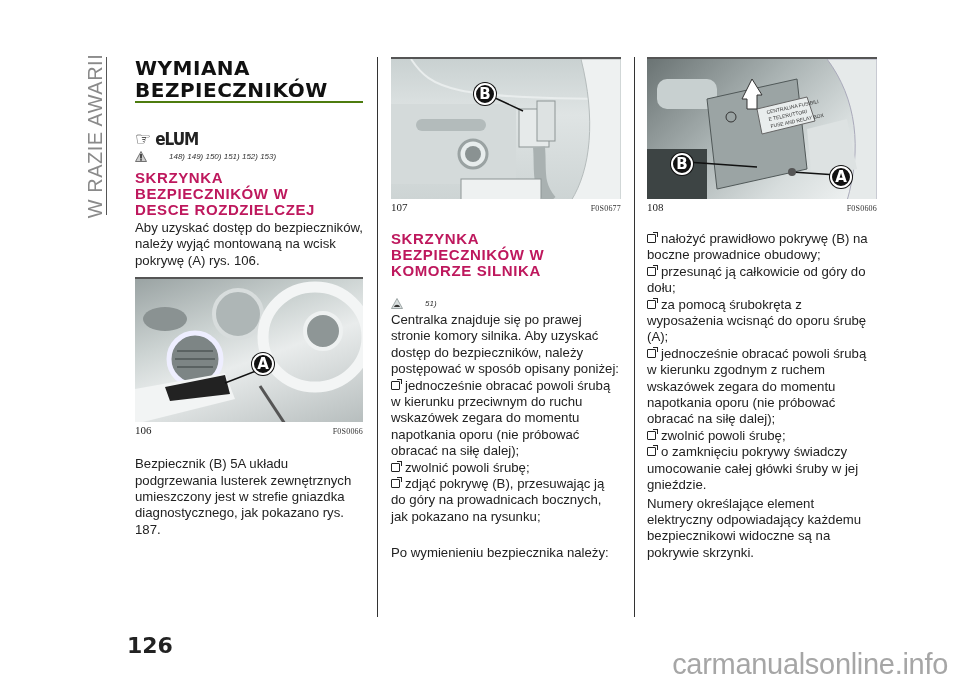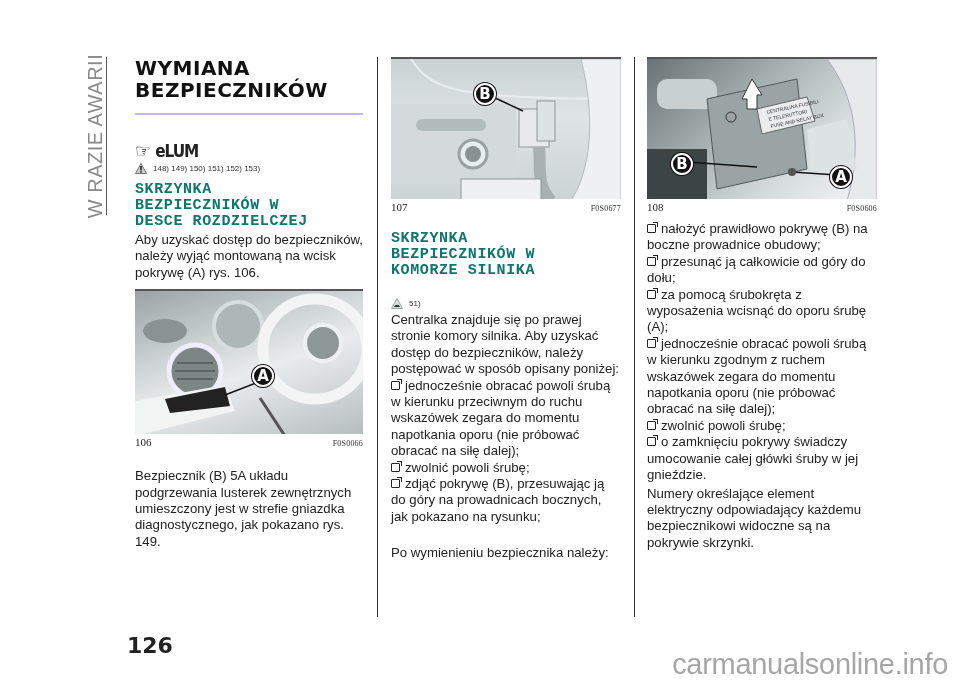--- a/index.html
+++ b/index.html
@@ -24,43 +24,43 @@
 
     .vline { position: absolute; top: 57px; width: 1px; background: #333; height: 560px; }
     .vline.l1 { left: 377px; }
     .vline.l2 { left: 634px; }
 
     .h1 {
       font-family: "DejaVu Sans", sans-serif; font-weight: 900;
       font-size: 20px; line-height: 22px; letter-spacing: 0.5px;
       color: #111; text-transform: uppercase;
     }
-    .h1-wrap { border-bottom: 2px solid #c4b5fd; padding-bottom: 12px; width: 228px; }
+    .h1-wrap { border-bottom: 2px solid #4d7c0f; padding-bottom: 0; width: 228px; }
     .h2 {
-      font-family: Liberation Mono, monospace; font-weight: 900;
+      font-family: Liberation Sans, sans-serif; font-weight: 900;
       font-size: 15px; line-height: 16px; letter-spacing: 0.6px;
-      color: #0f766e; text-transform: uppercase;
+      color: #be185d; text-transform: uppercase;
     }
 
     .p { font-size: 13.2px; line-height: 16.4px; color: #222; }
     .p + .p { margin-top: 1px; }
     .bullet { font-size: 13.2px; line-height: 16.4px; color: #222; }
     .bullet .box {
       display: inline-block; width: 9px; height: 9px; border: 1.6px solid #222;
       border-radius: 1px; margin-right: 5px; vertical-align: 0px; position: relative;
     }
     .bullet .box::after {
       content: ""; position: absolute; right: -3px; top: -3px; width: 4px; height: 4px;
       border-top: 1.6px solid #222; border-right: 1.6px solid #222;
     }
 
     .icons-row { margin-top: 26px; height: 20px; display: flex; align-items: center; gap: 4px; }
     .hand-icon { font-size: 18px; color: #222; }
     .luft { font-family: "DejaVu Sans Condensed", "DejaVu Sans", sans-serif; font-size: 17px; font-weight: bold; letter-spacing: -1px; color:#222; }
-    .warn-row { display: flex; align-items: center; gap: 6px; margin-top: 2px; font-size: 8px; color: #333; }
+    .warn-row { display: flex; align-items: center; gap: 22px; margin-top: 2px; font-size: 8px; color: #333; font-style: italic; }
     .warn-icon { width: 12px; height: 11px; position: relative; }
     .warn-icon svg { display:block; }
 
     .figure { position: relative; border-top: 2px solid #555; overflow: hidden; }
     .fig-cap { display: flex; justify-content: space-between; align-items: baseline; margin-top: 2px; font-family: Liberation Serif, serif; }
     .fig-num { font-size: 11px; color: #222; }
     .fig-code { font-size: 8px; color: #333; letter-spacing: 0.2px; }
 
     .callout {
       position: absolute; width: 22px; height: 22px; border-radius: 50%;
@@ -134,21 +134,21 @@
       <line x1="125" y1="107" x2="150" y2="145" stroke="#555" stroke-width="3"></line>
       <line x1="90" y1="104" x2="121" y2="92" stroke="#111" stroke-width="1.5"></line>
     </svg>
     <div class="callout" style="left:117px;top:74px">A</div>
   </div>
   <div class="fig-cap">
     <span class="fig-num">106</span>
     <span class="fig-code">F0S0066</span>
   </div>
 
-  <div class="p" style="margin-top:20px">Bezpiecznik (B) 5A układu podgrzewania lusterek zewnętrznych umieszczony jest w strefie gniazdka diagnostycznego, jak pokazano rys. 149.</div>
+  <div class="p" style="margin-top:20px">Bezpiecznik (B) 5A układu podgrzewania lusterek zewnętrznych umieszczony jest w strefie gniazdka diagnostycznego, jak pokazano rys. 187.</div>
 </div>
 
 <div class="col col2">
   <div class="figure" style="height:142px; background: linear-gradient(180deg,#c9d1d1 0%,#dfe4e4 40%,#cdd4d4 100%);">
     <svg width="230" height="142" viewBox="0 0 230 142" style="position:absolute;left:0;top:0">
       <path d="M20,0 C40,30 60,40 230,40" fill="none" stroke="#e9eded" stroke-width="2"></path>
       <rect x="0" y="45" width="125" height="80" fill="#d4dada"></rect>
       <rect x="25" y="60" width="70" height="12" rx="6" fill="#b3bbbb"></rect>
       <circle cx="82" cy="95" r="14" fill="#e8eded" stroke="#9aa2a2" stroke-width="3"></circle>
       <circle cx="82" cy="95" r="8" fill="#8a9292"></circle>
@@ -207,21 +207,21 @@
       <circle cx="145" cy="113" r="4" fill="#555"></circle>
     </svg>
     <div class="callout" style="left:24px;top:94px">B</div>
     <div class="callout" style="left:183px;top:107px">A</div>
   </div>
   <div class="fig-cap">
     <span class="fig-num">108</span>
     <span class="fig-code">F0S0606</span>
   </div>
 
-  <div style="margin-top:8px">
+  <div style="margin-top:18px">
     <div class="bullet"><span class="box"></span><span>nałożyć prawidłowo pokrywę (B) na boczne prowadnice obudowy;</span></div>
     <div class="bullet"><span class="box"></span><span>przesunąć ją całkowicie od góry do dołu;</span></div>
     <div class="bullet"><span class="box"></span><span>za pomocą śrubokręta z wyposażenia wcisnąć do oporu śrubę (A);</span></div>
     <div class="bullet"><span class="box"></span><span>jednocześnie obracać powoli śrubą w kierunku zgodnym z ruchem wskazówek zegara do momentu napotkania oporu (nie próbować obracać na siłę dalej);</span></div>
     <div class="bullet"><span class="box"></span><span>zwolnić powoli śrubę;</span></div>
     <div class="bullet"><span class="box"></span><span>o zamknięciu pokrywy świadczy umocowanie całej główki śruby w jej gnieździe.</span></div>
   </div>
   <div class="p" style="margin-top:2px">Numery określające element elektryczny odpowiadający każdemu bezpiecznikowi widoczne są na pokrywie skrzynki.</div>
 </div>
 

